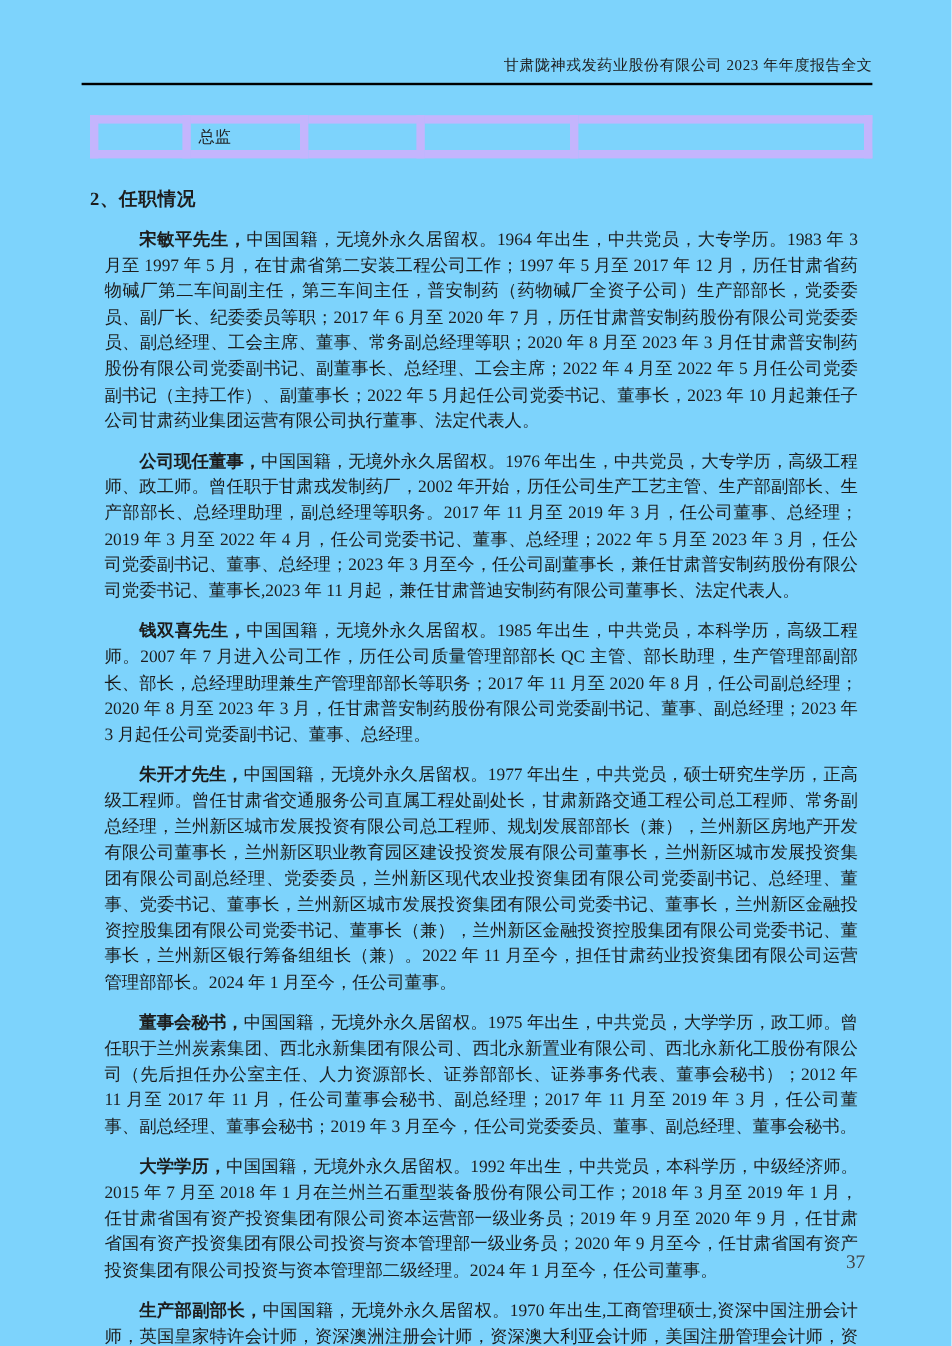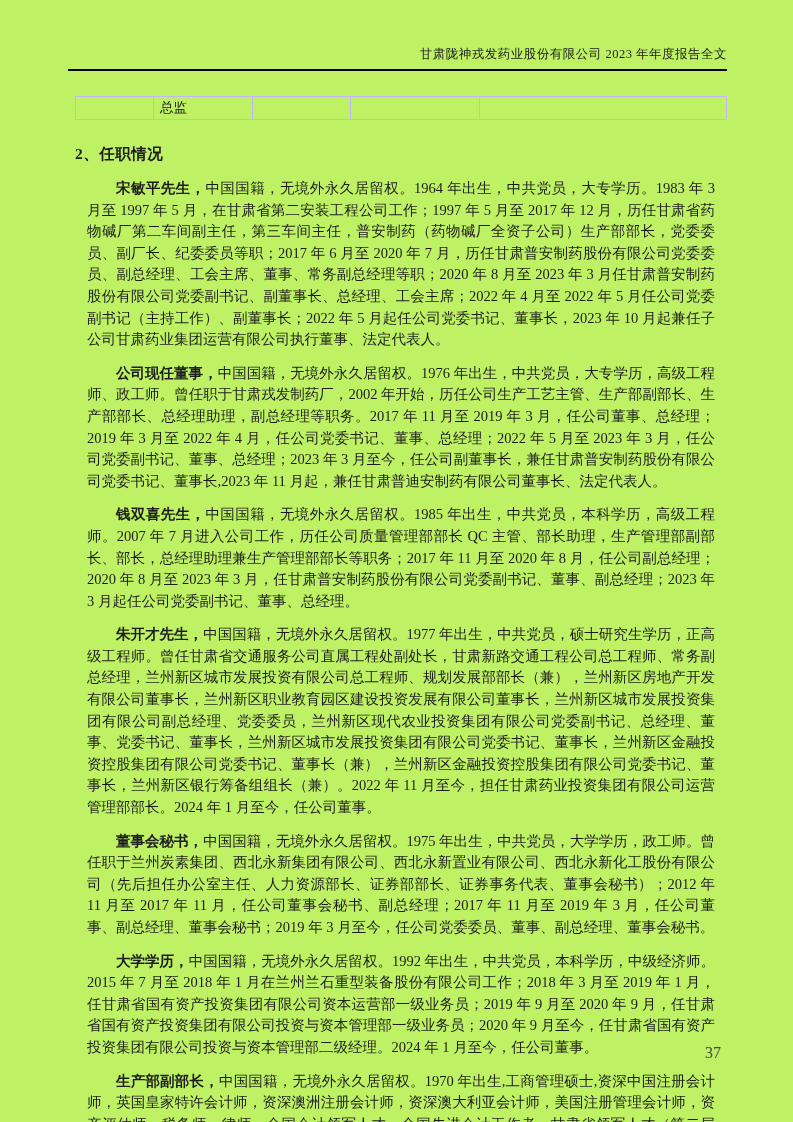--- a/index.html
+++ b/index.html
@@ -1,21 +1,21 @@
 <!DOCTYPE html>
 <html><head>
 <meta charset="utf-8">
 <style>
   html, body { margin: 0; padding: 0; background: #ffffff; }
   .page {
     position: relative;
     width: 793px;
     height: 1122px;
     margin: 0 auto;
-    background: #bef264;
+    background: #7dd3fc;
     box-sizing: border-box;
     padding: 46px 66px 0 75px;
     font-family: "Liberation Serif", "DejaVu Serif", serif;
     color: #1d1d1d;
     overflow: hidden;
   }
   .doc-header {
     text-align: right;
     font-size: 12.5px;
     line-height: 17px;
@@ -25,21 +25,21 @@
     margin-left: -7px; 
   }
   table.frag-table {
     width: 100%;
     border-collapse: collapse;
     table-layout: fixed;
     margin-top: 25px;
     font-size: 13.5px;
   }
   table.frag-table td {
-    border: 1px solid #c4b5fd;
+    border: 7px solid #c4b5fd;
     height: 20px;
     padding: 1px 6px;
     vertical-align: middle;
     overflow: hidden;
     white-space: nowrap;
   }
   .section-heading {
     margin: 24px 0 0 0;
     font-size: 15.5px;
     font-weight: bold;

